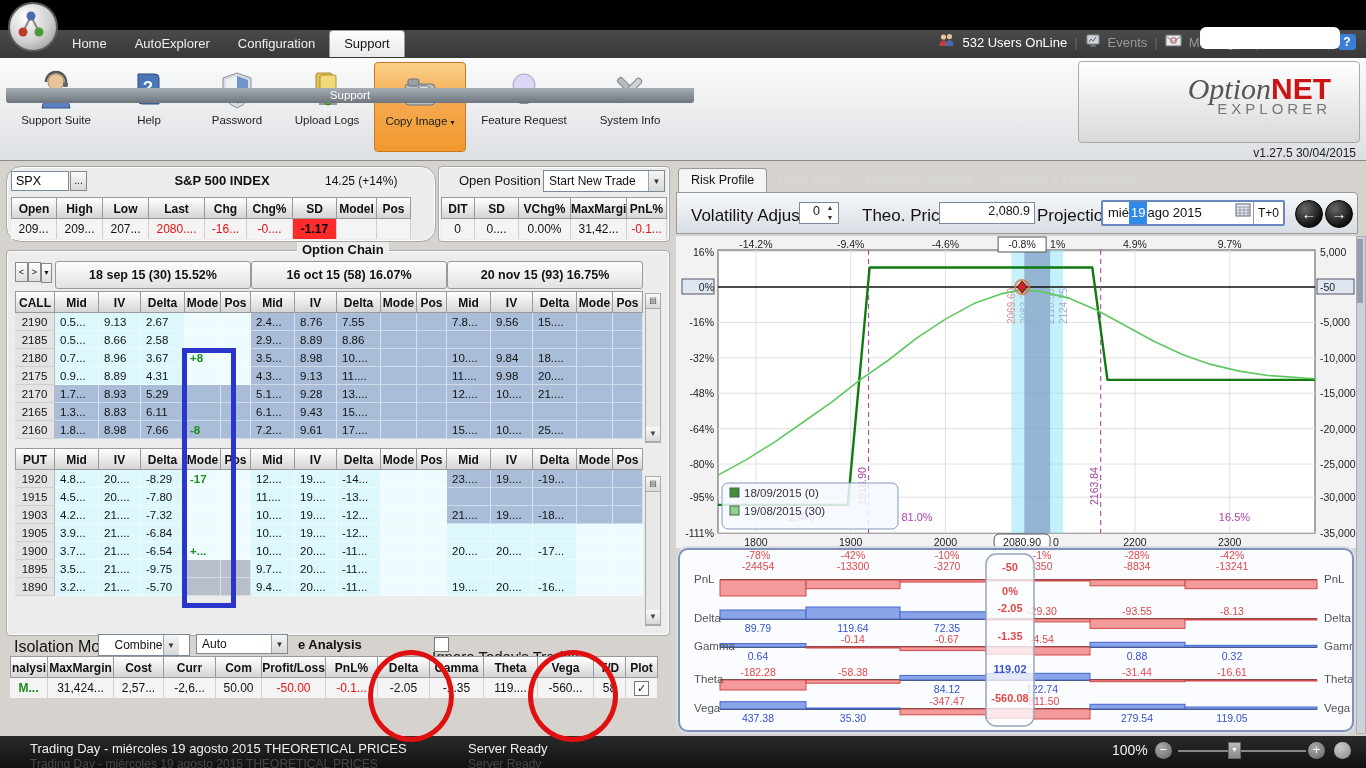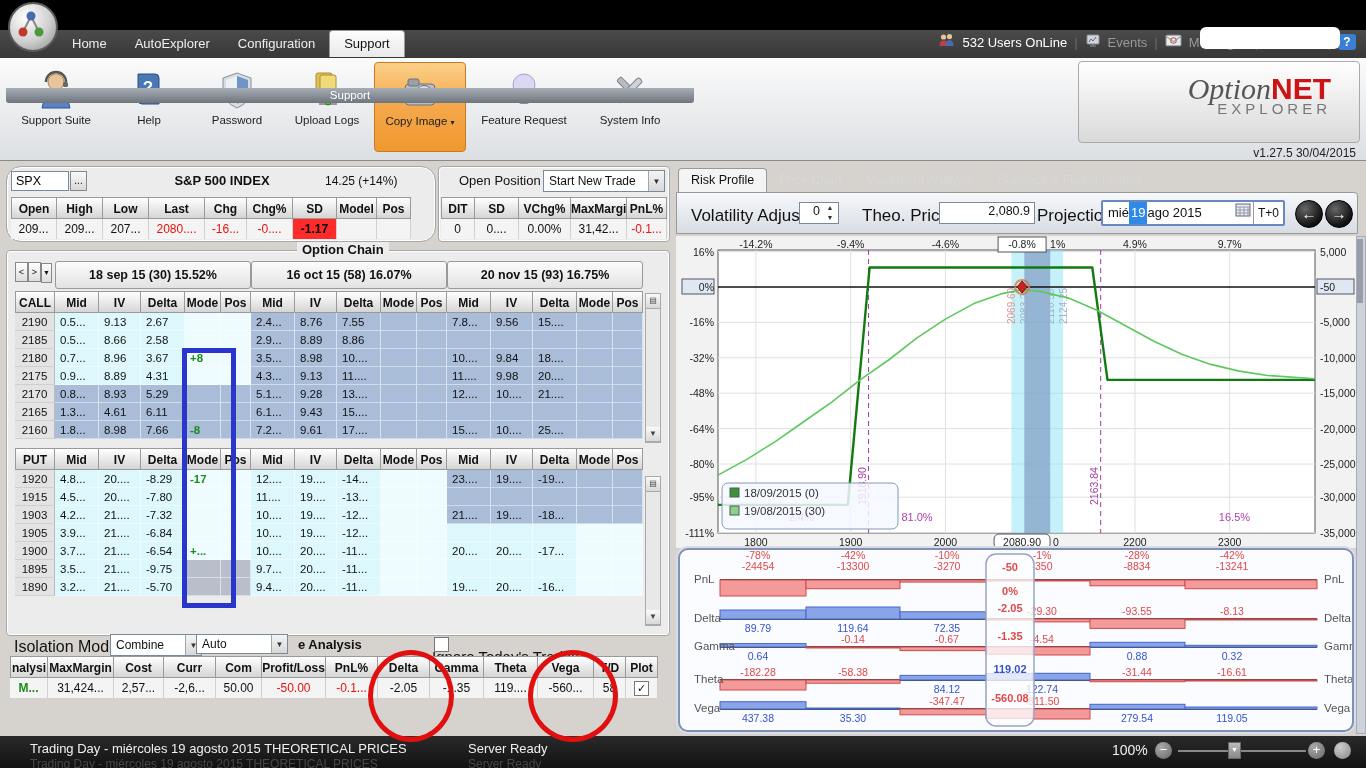--- a/index.html
+++ b/index.html
@@ -372,40 +372,40 @@
           <div class="occell dk" style="width:36px"></div>
           <div class="occell dk" style="width:30px"></div>
           <div class="occell dk" style="width:44px">11....</div>
           <div class="occell dk" style="width:42px">9.98</div>
           <div class="occell dk" style="width:44px">20....</div>
           <div class="occell dk" style="width:36px"></div>
           <div class="occell dk" style="width:30px"></div>
         </div>
         <div class="frow">
           <div class="occell strike" style="width:40px">2170</div>
-          <div class="occell dk" style="width:44px">0.8...</div>
+          <div class="occell dk" style="width:44px">1.7...</div>
           <div class="occell dk" style="width:42px">8.93</div>
           <div class="occell dk" style="width:44px">5.29</div>
           <div class="occell dk" style="width:36px"></div>
           <div class="occell dk" style="width:30px"></div>
           <div class="occell dk" style="width:44px">5.1...</div>
           <div class="occell dk" style="width:42px">9.28</div>
           <div class="occell dk" style="width:44px">13....</div>
           <div class="occell dk" style="width:36px"></div>
           <div class="occell dk" style="width:30px"></div>
           <div class="occell dk" style="width:44px">12....</div>
           <div class="occell dk" style="width:42px">10....</div>
           <div class="occell dk" style="width:44px">21....</div>
           <div class="occell dk" style="width:36px"></div>
           <div class="occell dk" style="width:30px"></div>
         </div>
         <div class="frow">
           <div class="occell strike" style="width:40px">2165</div>
           <div class="occell dk" style="width:44px">1.3...</div>
-          <div class="occell dk" style="width:42px">4.61</div>
+          <div class="occell dk" style="width:42px">8.83</div>
           <div class="occell dk" style="width:44px">6.11</div>
           <div class="occell dk" style="width:36px"></div>
           <div class="occell dk" style="width:30px"></div>
           <div class="occell dk" style="width:44px">6.1...</div>
           <div class="occell dk" style="width:42px">9.43</div>
           <div class="occell dk" style="width:44px">15....</div>
           <div class="occell dk" style="width:36px"></div>
           <div class="occell dk" style="width:30px"></div>
           <div class="occell dk" style="width:44px"></div>
           <div class="occell dk" style="width:42px"></div>
@@ -583,21 +583,21 @@
         <div class="sbar" style="left:630px;top:215px;height:150px;">
           <div class="sbtn">▤</div>
           <div class="sbtn" style="margin-top:118px">▼</div>
         </div>
       </div>
   </div>
   <div class="abs" id="ann-blue"></div>
 
   <div class="abs" style="left:6px;top:632px;width:662px;height:100px;">
     <div class="abs" style="left:8px;top:6px;" style2="">Isolation Mode</div>
-    <div class="dd abs" style="left:104px;top:2px;width:92px;height:22px;">
+    <div class="dd abs" style="left:92px;top:2px;width:92px;height:22px;justify-content:center;">
       <span>Combine</span>
         <span class="ddarr">▼</span>
     </div>
     <div class="dd abs" style="left:190px;top:2px;width:92px;height:20px;">
       <span>Auto</span>
         <span class="ddarr">▼</span>
     </div>
     <div class="abs" style="left:292px;top:5px;font-weight:bold;font-size:13px;">e Analysis</div>
     <div class="cb abs" style="left:428px;top:5px;"></div>
     <div class="abs" style="left:426px;top:6px;font-size:15px;margin-top:10px;">Ignore Today's Trades</div>

